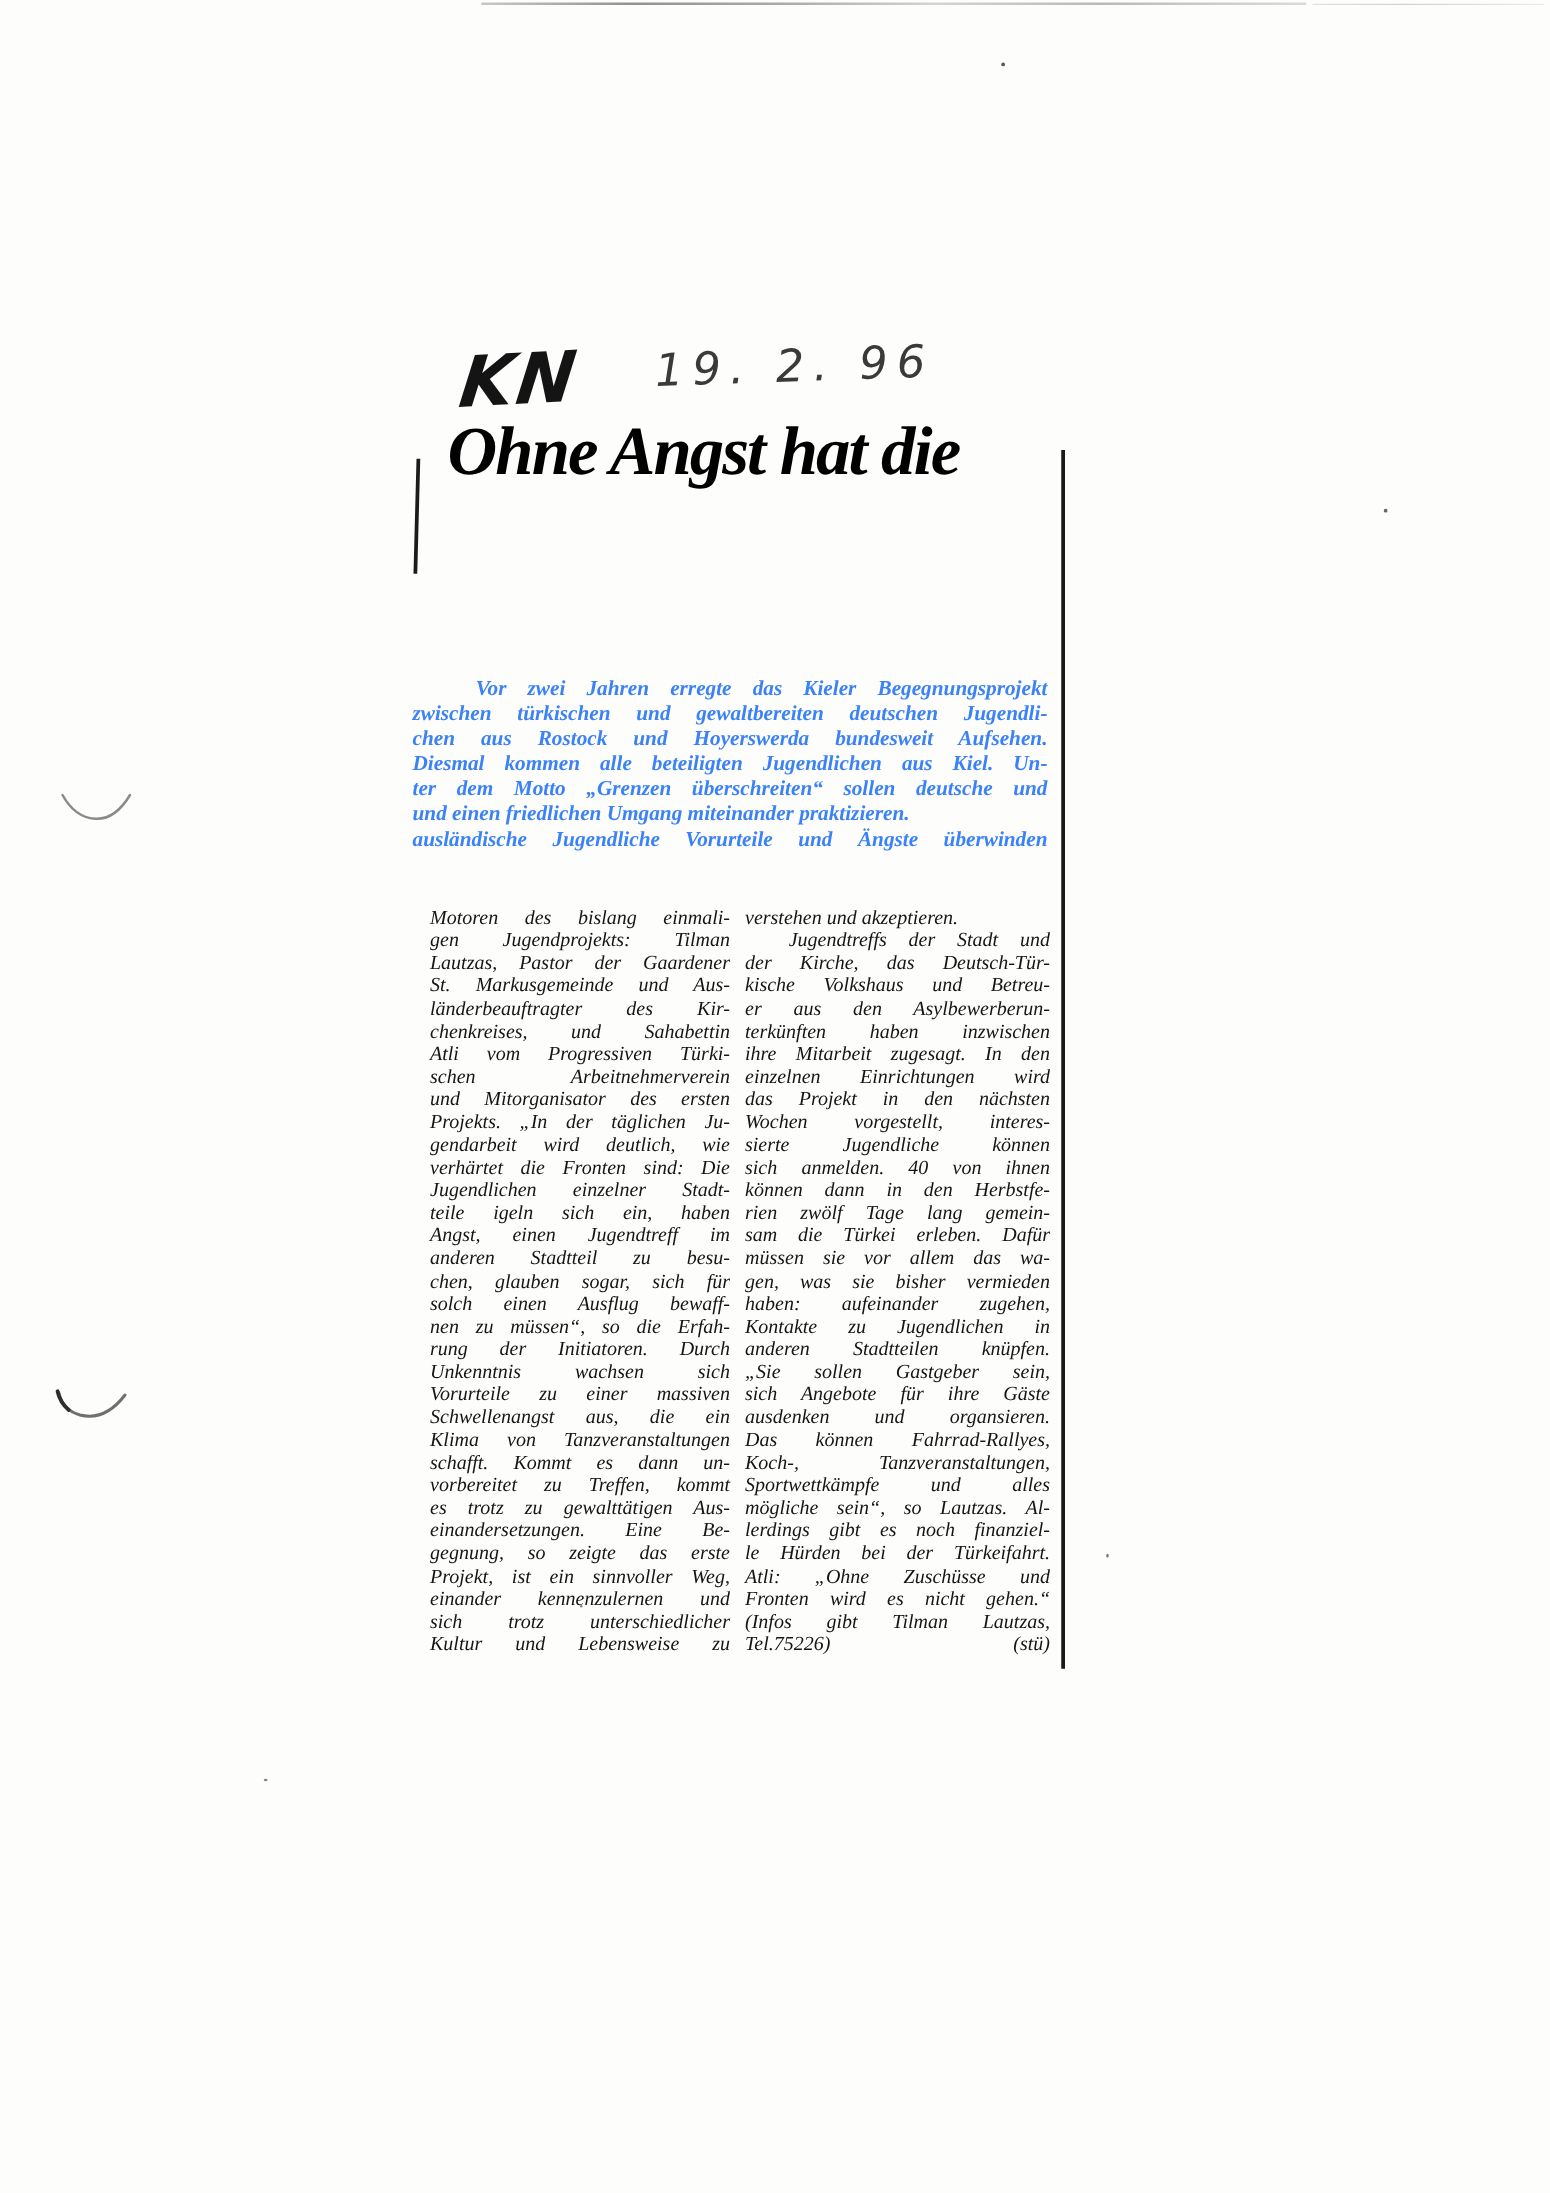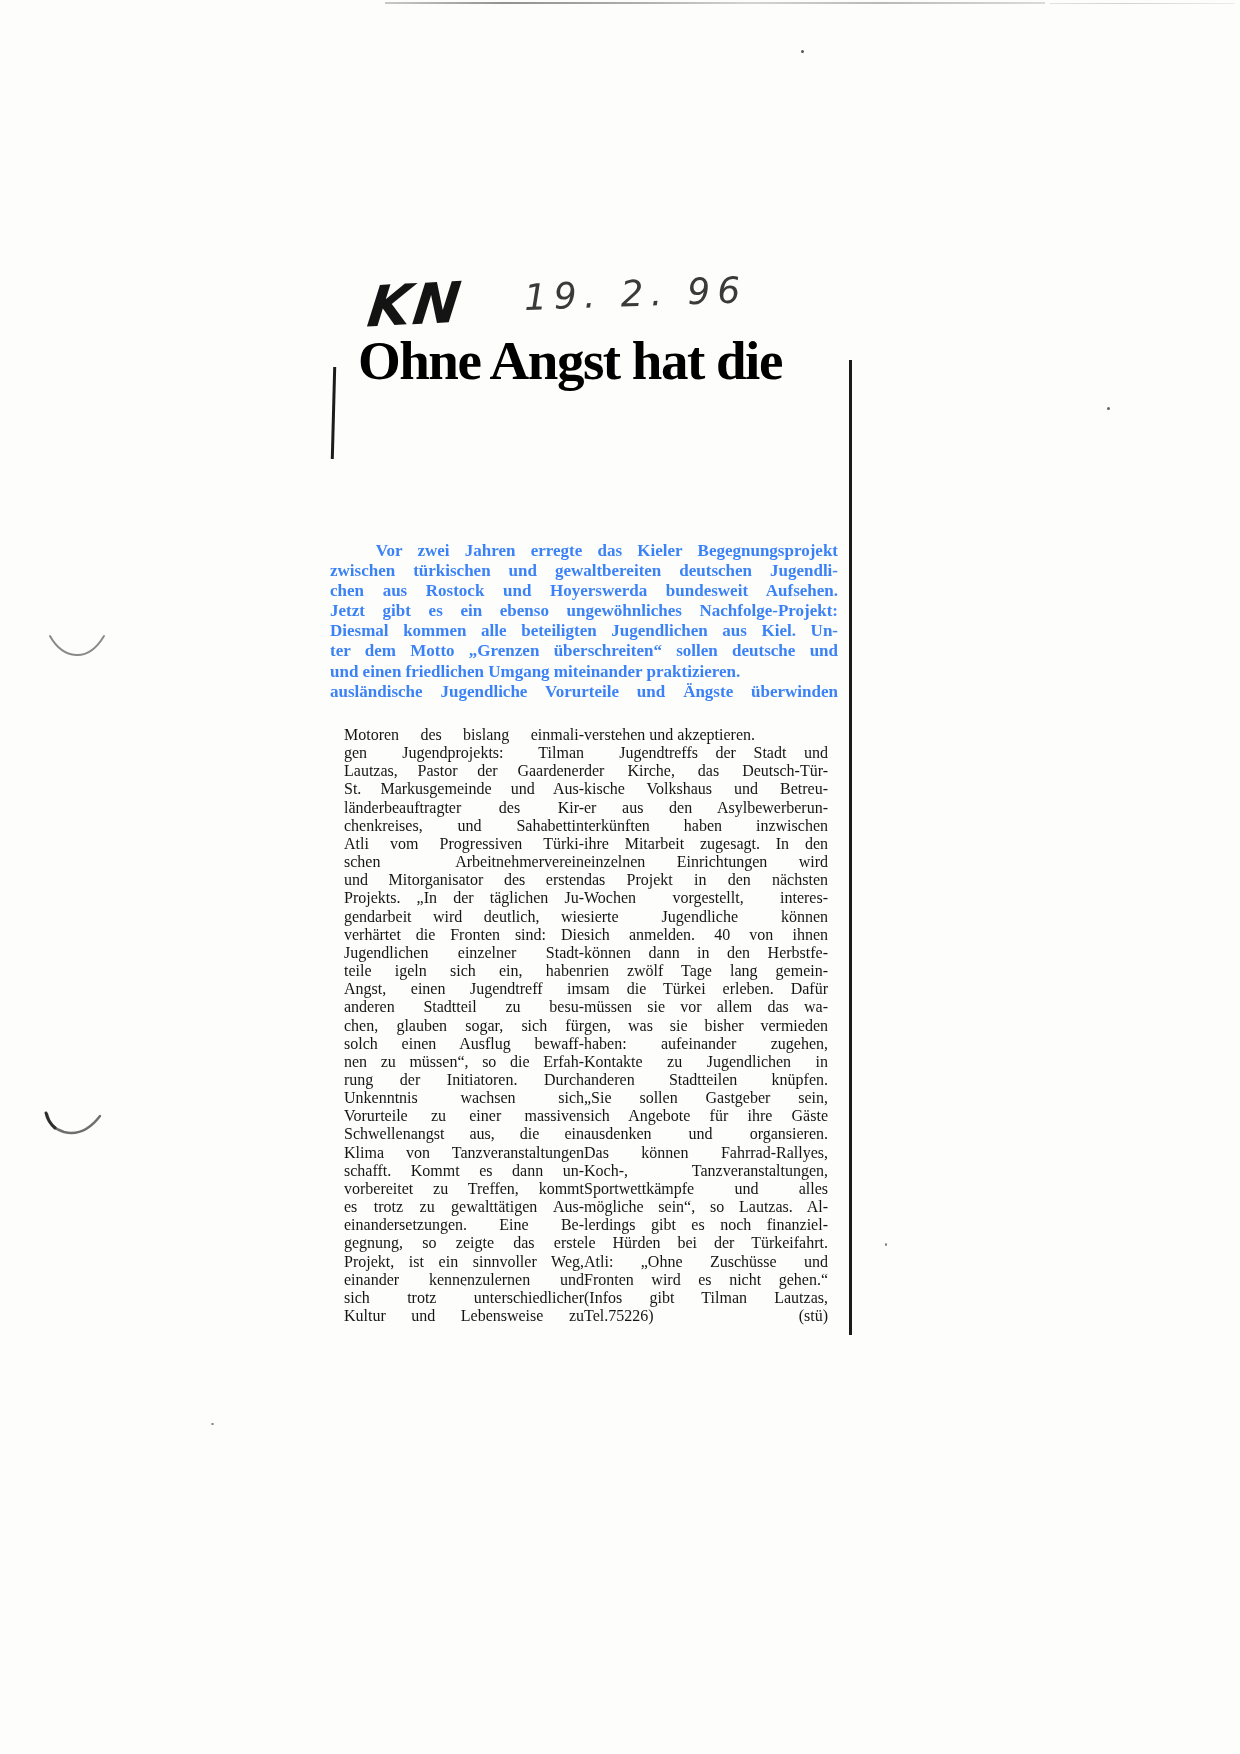--- a/index.html
+++ b/index.html
@@ -33,21 +33,21 @@
     color:#141414;letter-spacing:2px;
   }
   .hw-date{
     display:inline-block;margin-left:62px;vertical-align:18px;
     font-family:"DejaVu Sans", sans-serif;
     font-style:italic;font-weight:400;font-size:36px;line-height:1;
     transform:rotate(-2deg);
     color:#3a3a3a;letter-spacing:7px;
   }
   
-  .clip{position:absolute;left:330px;top:335px;width:520px;height:1005px;}
+  .clip{position:absolute;left:330px;top:335px;width:520px;height:1005px;font-style:italic;}
   .headline-bar{
     position:absolute;left:2px;top:32px;width:3px;height:92px;
     background:#1c1c1c;transform:rotate(1.5deg);
   }
   .right-rule{
     position:absolute;left:519px;top:25px;width:3px;height:975px;
     background:#1a1a1a;
   }
   .headline{
     position:absolute;left:28px;top:-6px;width:492px;margin:0;
@@ -58,21 +58,21 @@
     position:absolute;left:8px;top:157px;width:500px;margin:0;
     font-size:27px;line-height:32px;font-weight:700;
     letter-spacing:-0.5px;color:#000;white-space:nowrap;
   }
   .lead{
     position:absolute;left:0;top:206px;width:508px;
     font-size:17px;line-height:20.1px;font-weight:700;color:#3b82f6;
   }
   .columns{
     position:absolute;left:14px;top:391px;width:496px;
-    display:flex;gap:0;
+    display:flex;gap:12px;
   }
   .col{font-size:16px;line-height:18.15px;color:#151515;}
   .col-left{width:240px;}
   .col-right{width:244px;}
   .tline{text-align:justify;text-align-last:justify;}
   .tline.noj{text-align-last:left;}
   
   .swoosh{position:absolute;}
   .swoosh1{left:46px;top:628px;}
   .swoosh2{left:42px;top:1102px;}
@@ -100,21 +100,20 @@
     <div class="headline-bar"></div>
     <div class="right-rule"></div>
 
     <h1 class="headline"><span>Ohne Angst hat die</span><br></h1>
 
 
     <div class="lead">
         <div class="tline">&nbsp;&nbsp;&nbsp;Vor zwei Jahren erregte das Kieler Begegnungsprojekt</div>
         <div class="tline">zwischen türkischen und gewaltbereiten deutschen Jugendli-</div>
         <div class="tline">chen aus Rostock und Hoyerswerda bundesweit Aufsehen.</div>
-        <div class="tline">Jetzt gibt es ein ebenso ungewöhnliches Nachfolge-Projekt:</div>
         <div class="tline">Diesmal kommen alle beteiligten Jugendlichen aus Kiel. Un-</div>
         <div class="tline">ter dem Motto „Grenzen überschreiten“ sollen deutsche und</div>
         <div class="tline noj">und einen friedlichen Umgang miteinander praktizieren.</div>
         <div class="tline">ausländische Jugendliche Vorurteile und Ängste überwinden</div>
       </div>
 
     <div class="columns">
       <div class="col col-left">
           <div class="tline">Motoren des bislang einmali-</div>
           <div class="tline">gen Jugendprojekts: Tilman</div>

